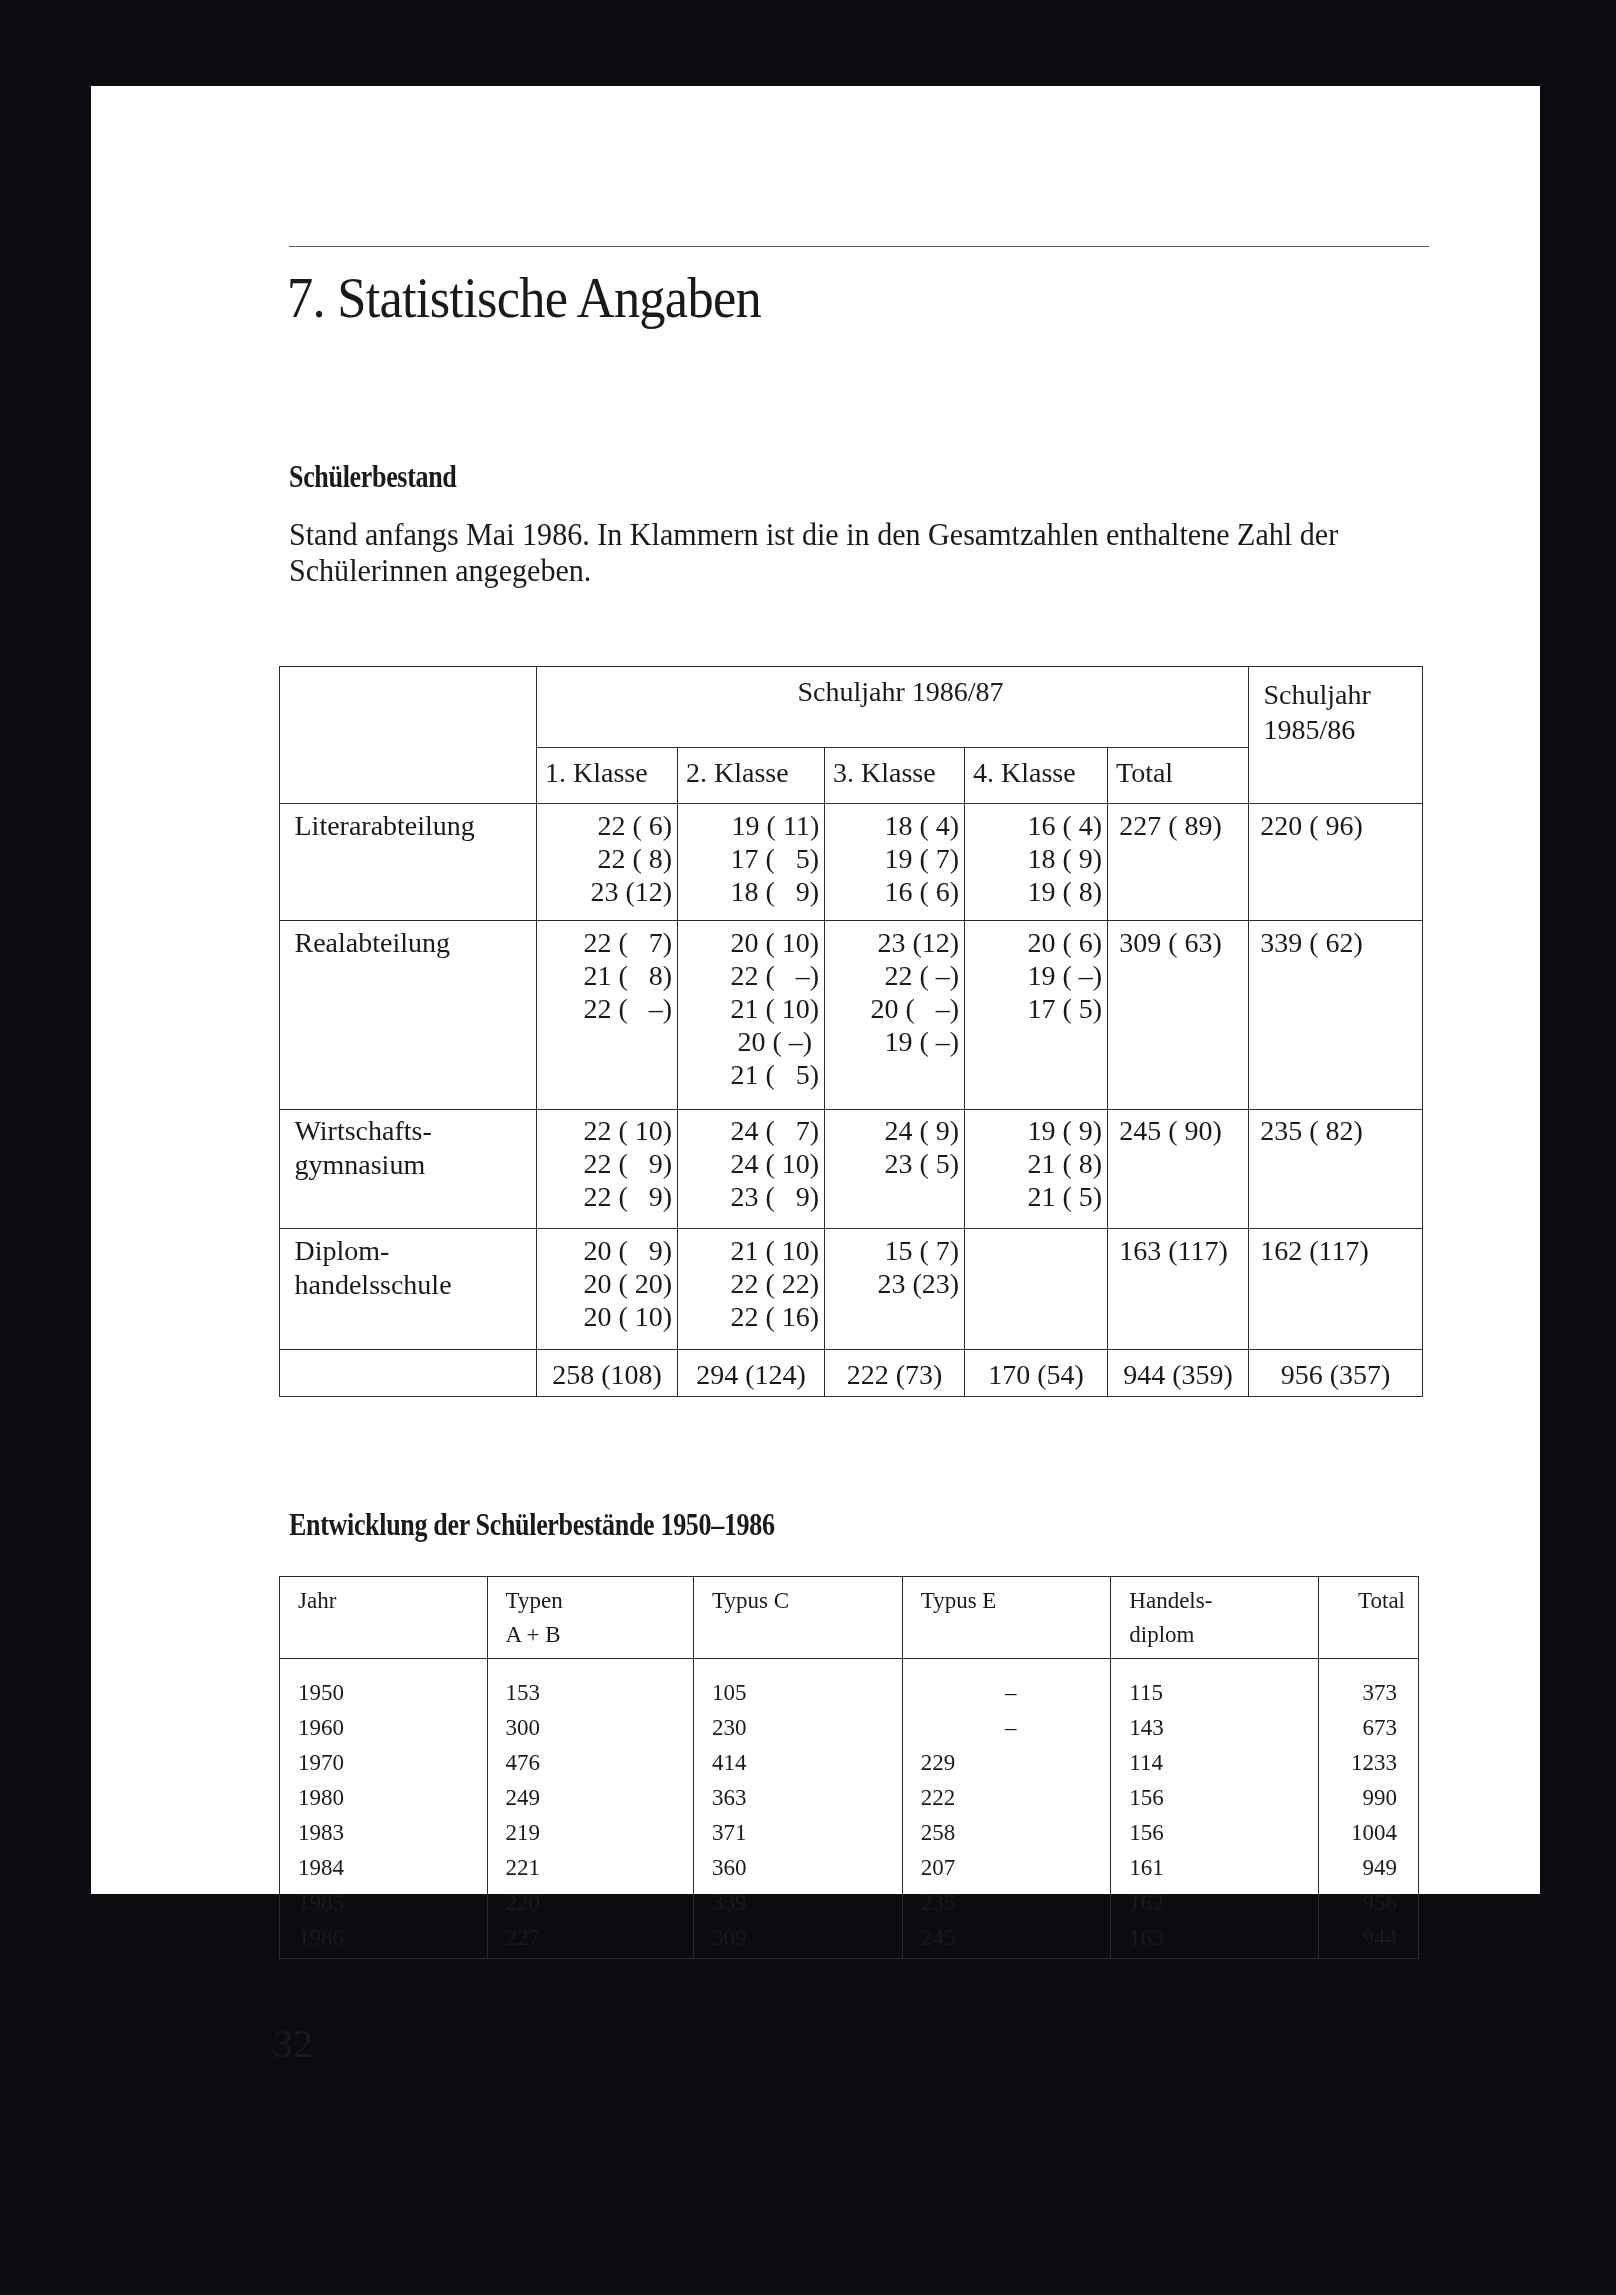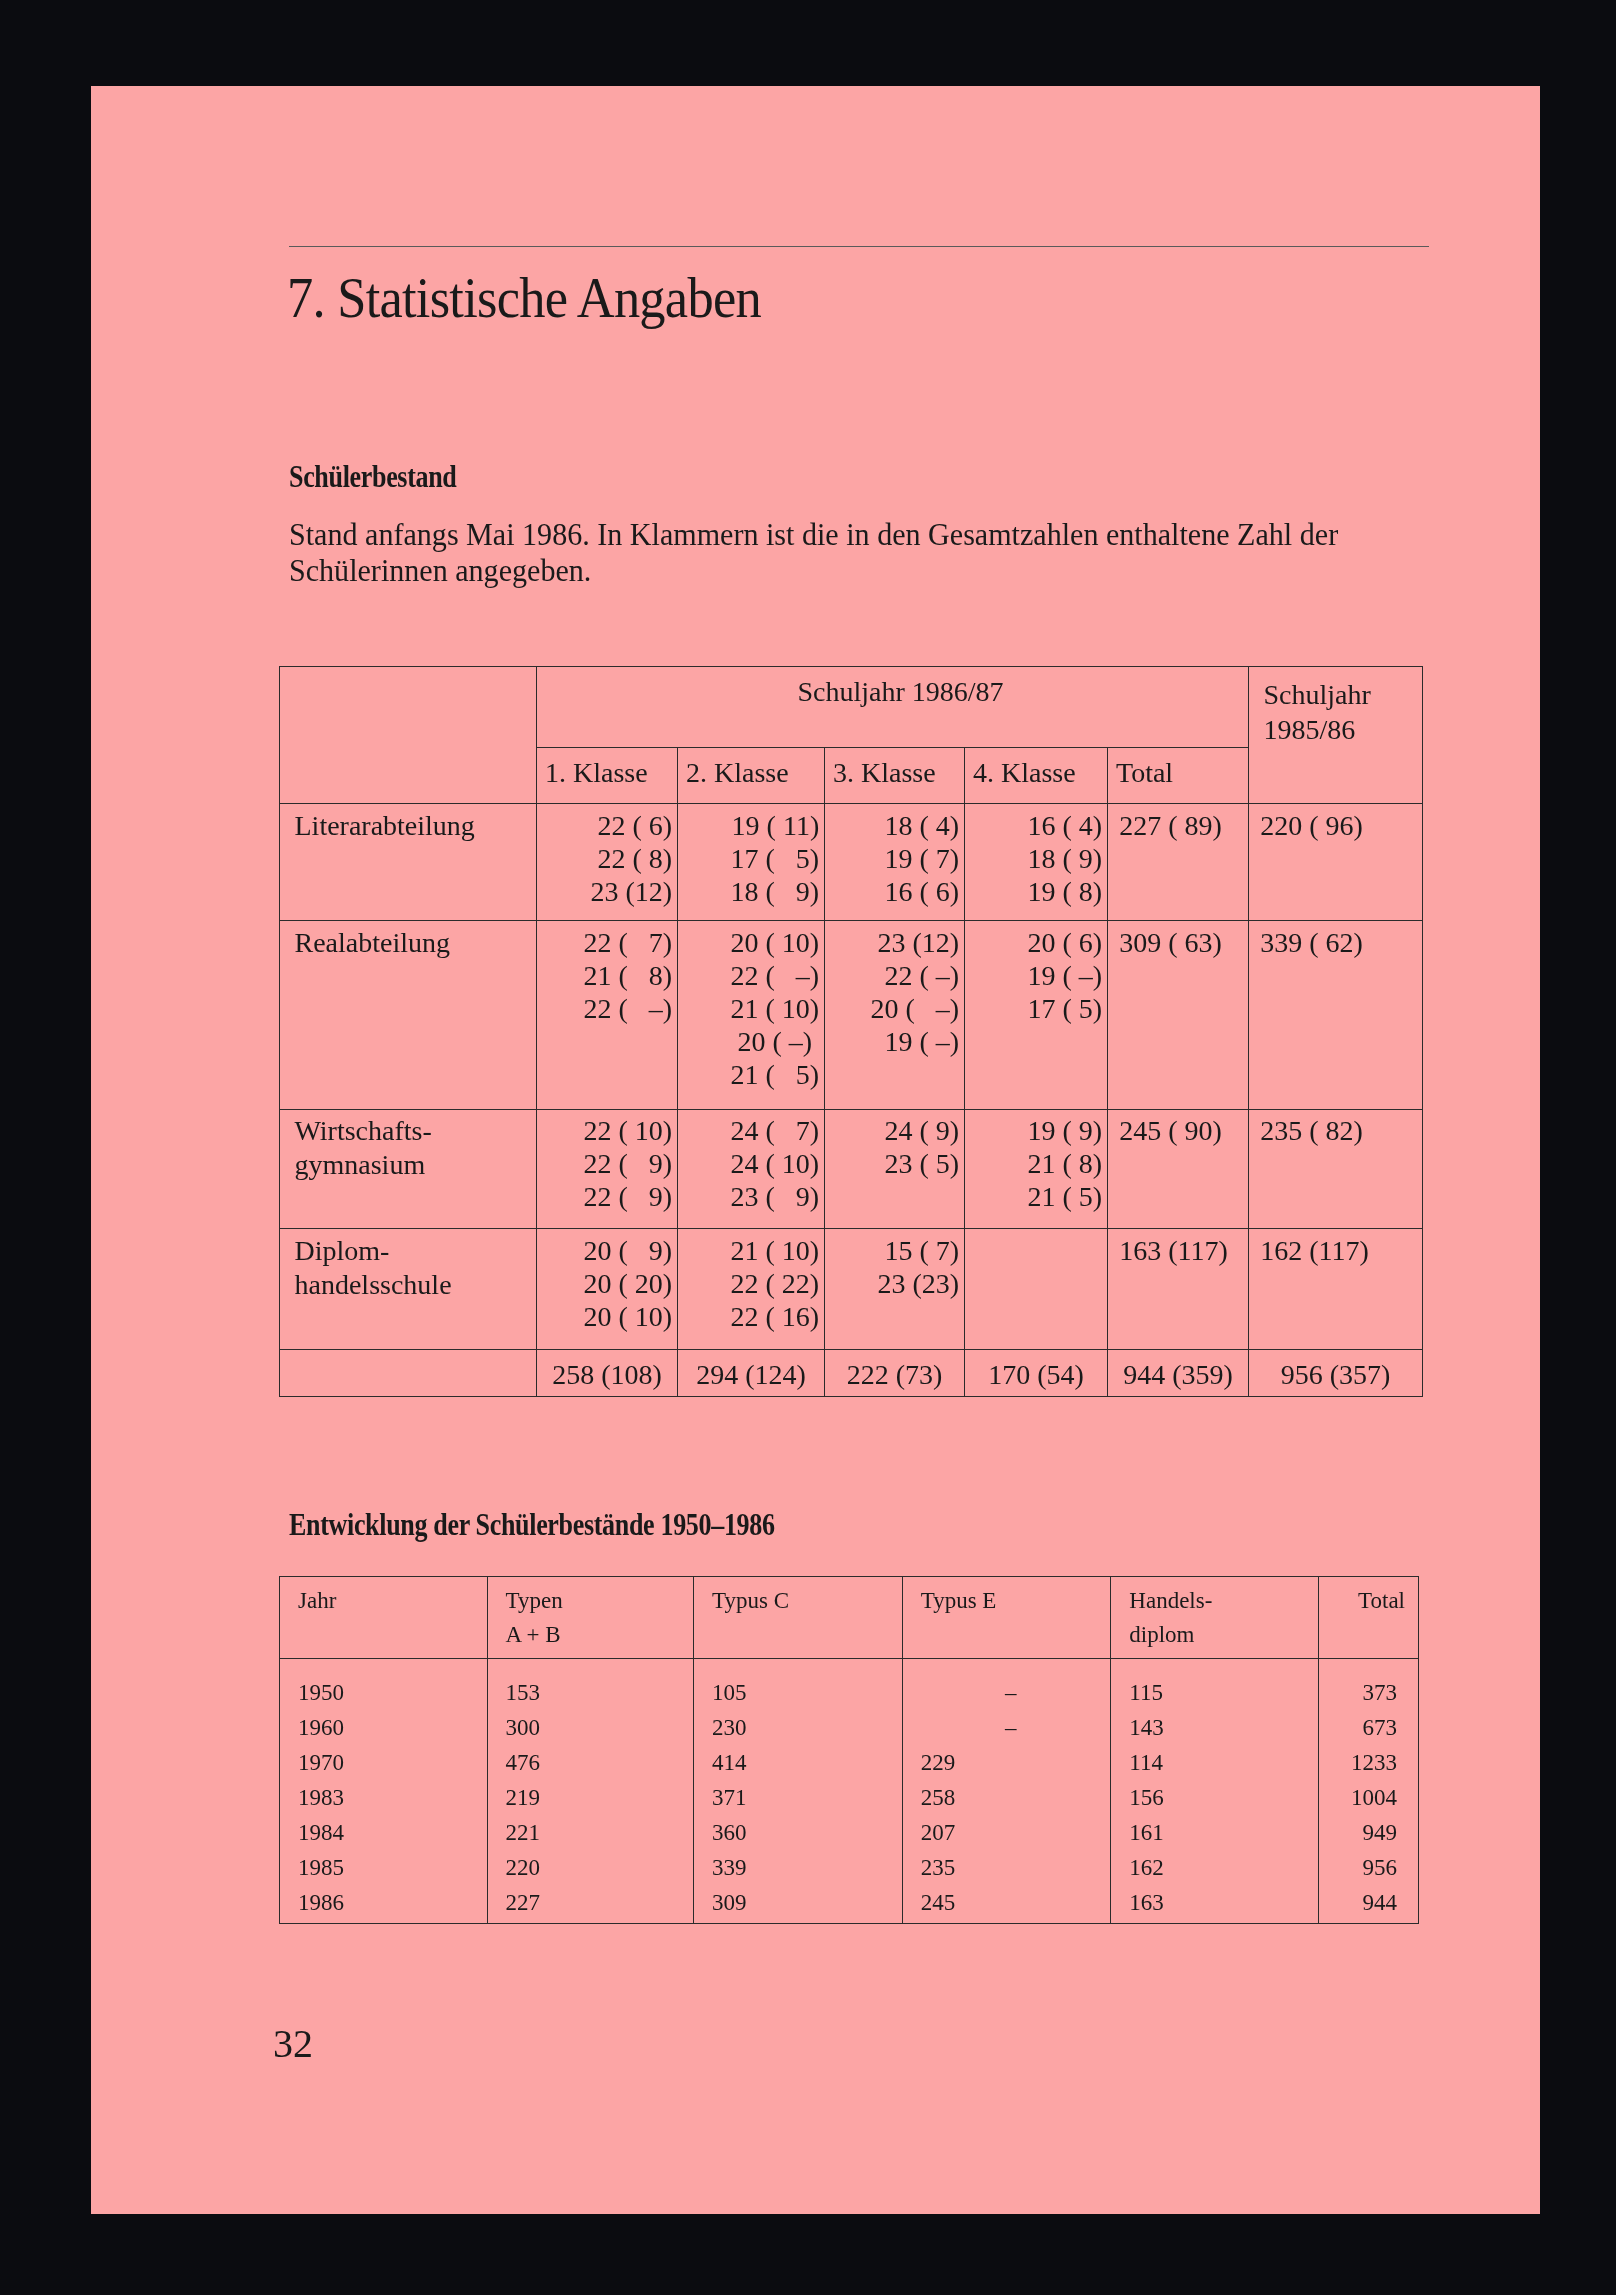--- a/index.html
+++ b/index.html
@@ -7,22 +7,22 @@
     width: 1617px; height: 2295px;
     background: #0b0c10;
     position: relative;
     font-family: "Liberation Serif", "DejaVu Serif", serif;
     color: #1a1a1a;
     overflow: hidden;
   }
   .page {
     position: absolute;
     left: 91px; top: 86px;
-    width: 1449px; height: 2128px;
-    background: #fca5a5;
+    width: 1449px; height: 1808px;
+    background: #ffffff;
   }
   .rule {
     position: absolute;
     left: 198px; top: 160px;
     width: 1140px; height: 0;
     border-top: 1.6px solid #5a5a5a;
   }
   .title {
     position: absolute;
     left: 196px; top: 179px;
@@ -268,20 +268,28 @@
       </tr>
       <tr>
         <td>1970</td>
         <td>476</td>
         <td>414</td>
         <td>229</td>
         <td>114</td>
         <td class="total">1233</td>
       </tr>
       <tr>
+        <td>1980</td>
+        <td>249</td>
+        <td>363</td>
+        <td>222</td>
+        <td>156</td>
+        <td class="total">990</td>
+      </tr>
+      <tr>
         <td>1983</td>
         <td>219</td>
         <td>371</td>
         <td>258</td>
         <td>156</td>
         <td class="total">1004</td>
       </tr>
       <tr>
         <td>1984</td>
         <td>221</td>

